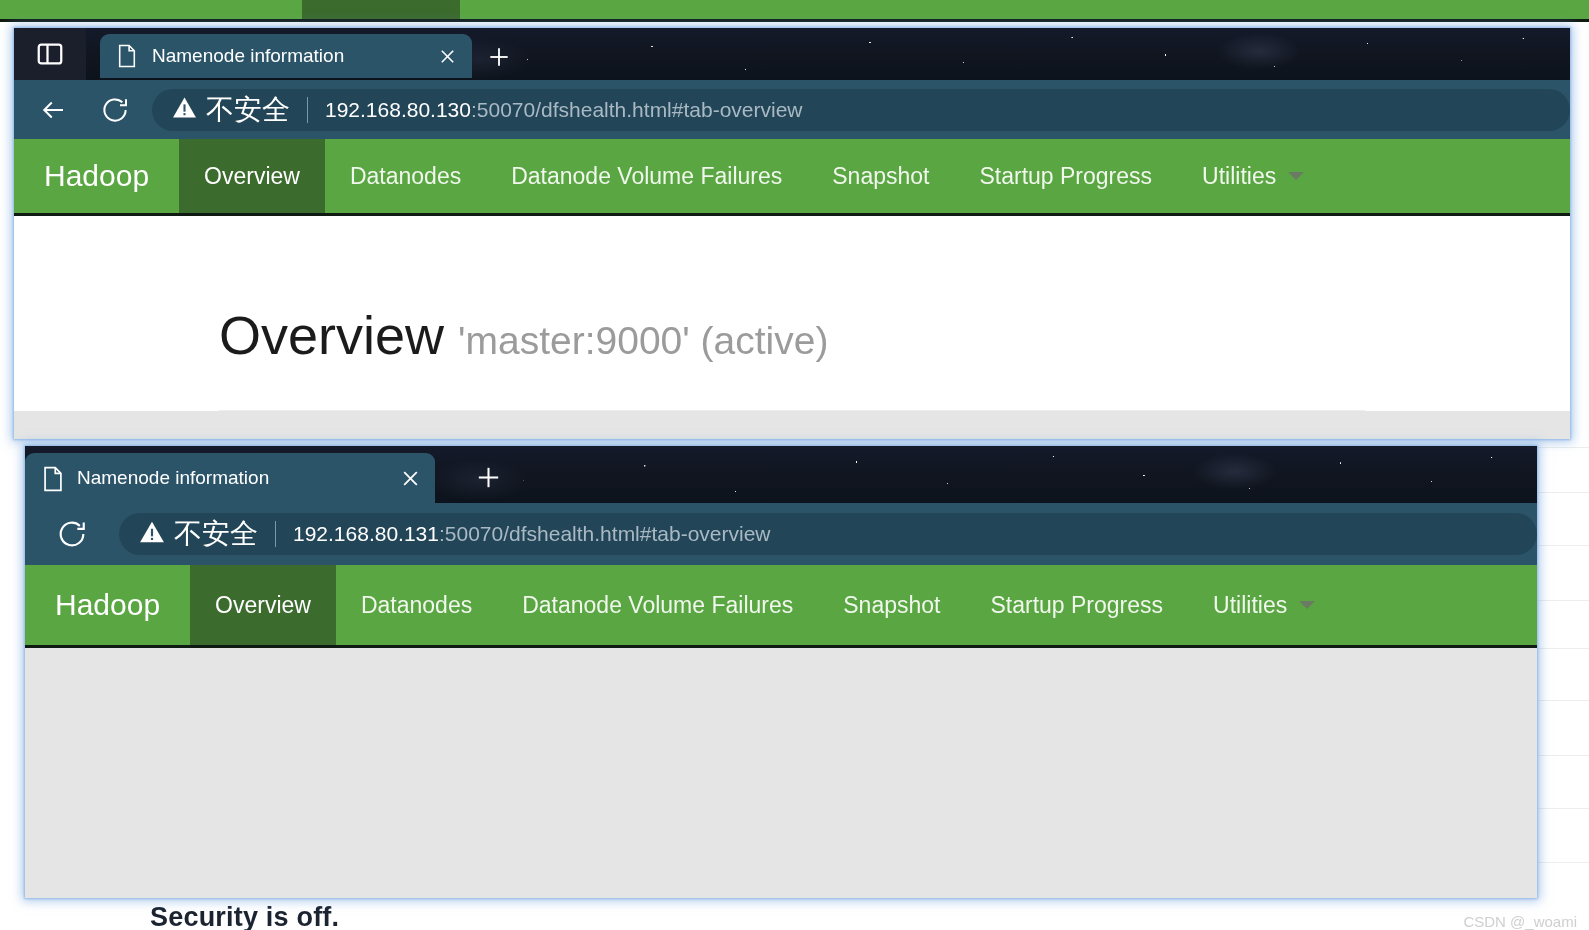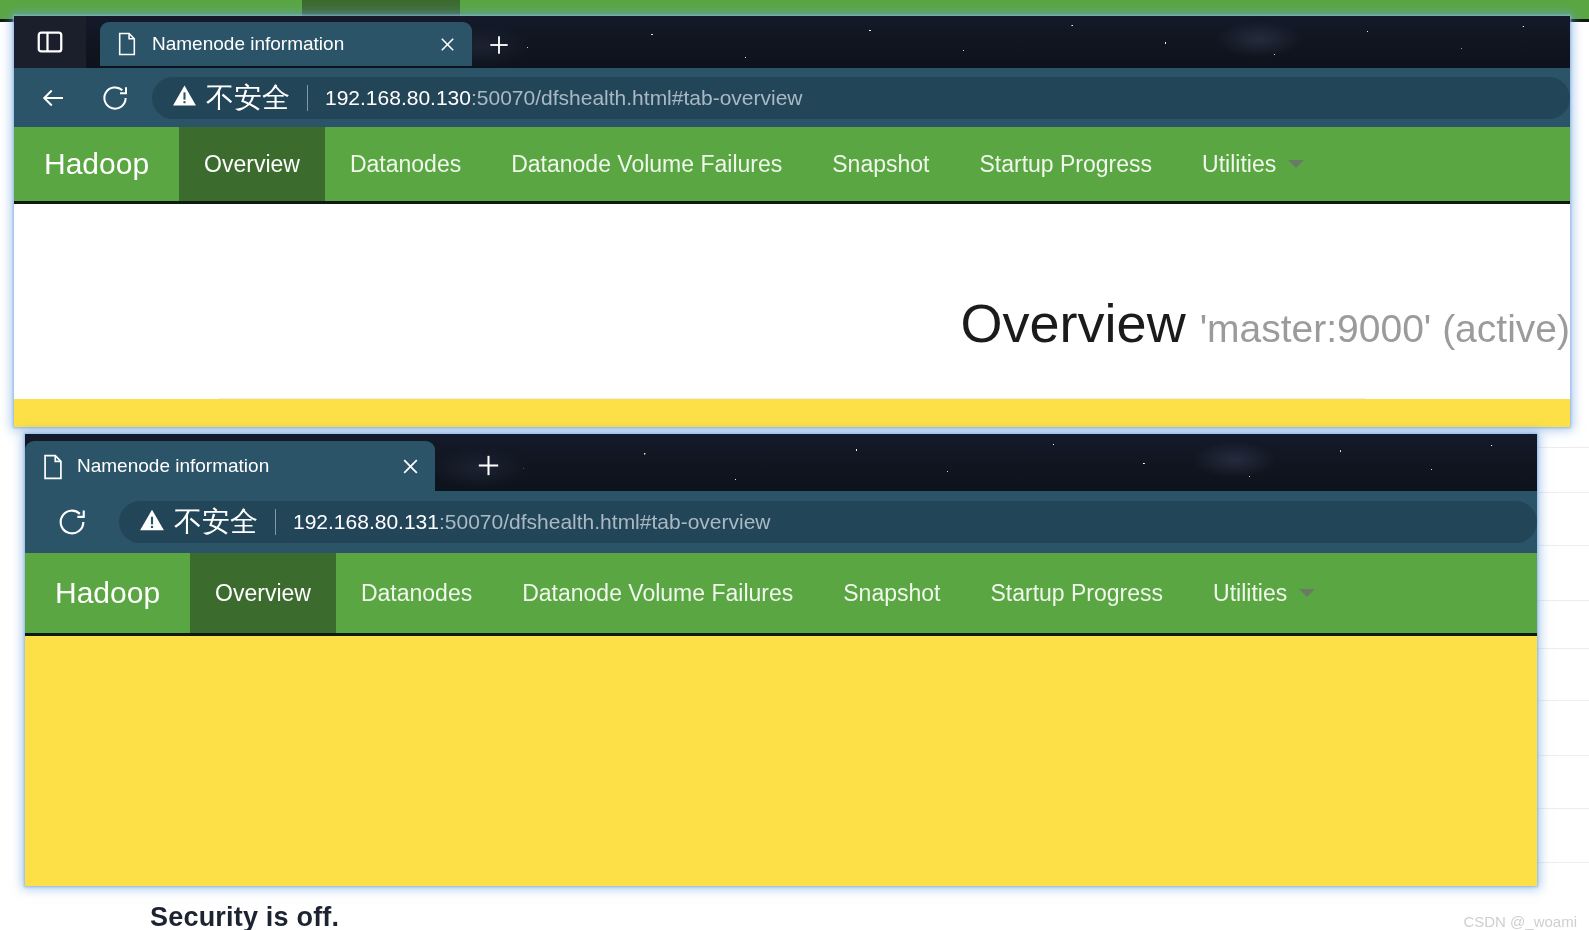--- a/index.html
+++ b/index.html
@@ -57,23 +57,24 @@
     font-size: 27px;
     font-weight: bold;
     color: #1b2430;
     letter-spacing: .2px;
     white-space: nowrap;
   }
 
   
   .window {
     position: absolute;
-    background: #fde047;
+    background: #e5e5e5;
     box-shadow: 0 0 10px 3px rgba(110,160,220,.55), 0 0 2px 1px rgba(150,190,235,.8);
     overflow: hidden;
+    margin-top: 12px;
   }
   .tabstrip {
     position: relative;
     height: 52px;
     
     background:
       radial-gradient(1.4px 1.4px at 12% 40%, #e8eef8 40%, transparent 55%),
       radial-gradient(1.2px 1.2px at 19% 72%, #cdd9ea 40%, transparent 55%),
       radial-gradient(1.6px 1.6px at 27% 22%, #fff 40%, transparent 55%),
       radial-gradient(1.1px 1.1px at 33% 60%, #b8c6db 40%, transparent 55%),
@@ -247,21 +248,21 @@
   }
   .hr {
     height: 1px;
     background: #eeeeee;
   }
 
   
   #win1 { left: 14px; top: 16px; width: 1556px; height: 411px; }
   #win1 .tab { left: 86px; width: 372px; }
   #win1 .newtab { left: 466px; }
-  #win1 .heading-wrap { padding: 88px 0 0 205px; text-align: right; }
+  #win1 .heading-wrap { padding: 88px 0 0 205px; }
   #win1 .hr { margin: 44px 205px 0 205px; }
 
   
   #win2 { left: 25px; top: 434px; width: 1512px; height: 452px; }
   #win2 .tabstrip { height: 57px; }
   #win2 .tab { left: 0; width: 410px; top: 7px; height: 50px; }
   #win2 .newtab { left: 444px; top: 12px; }
   #win2 .toolbar { height: 62px; }
   #win2 .hadoop-nav { height: 80px; }
   #win2 .heading-wrap { padding: 100px 0 0 140px; }

